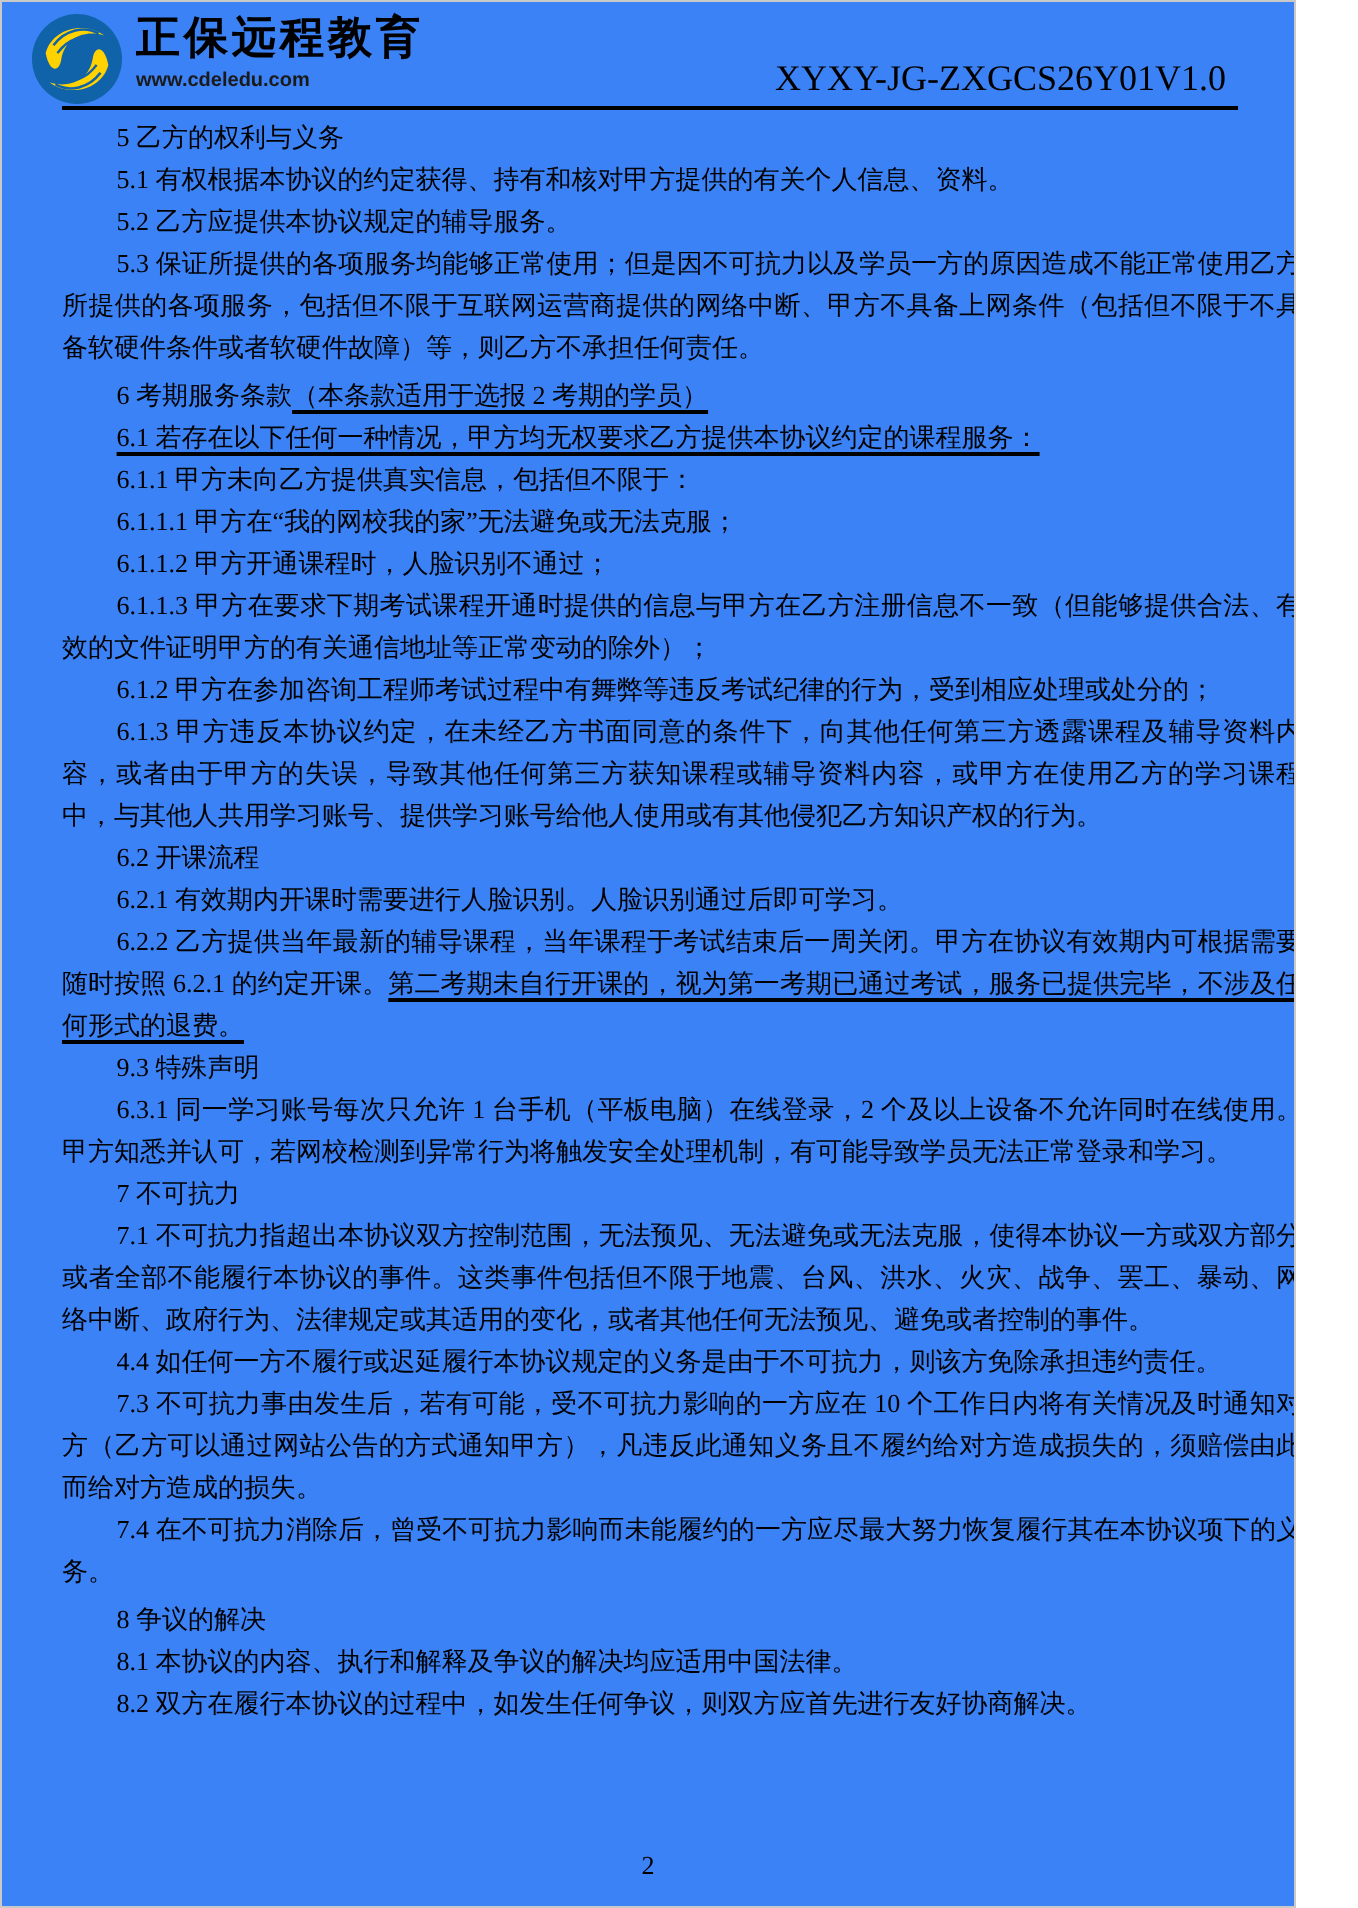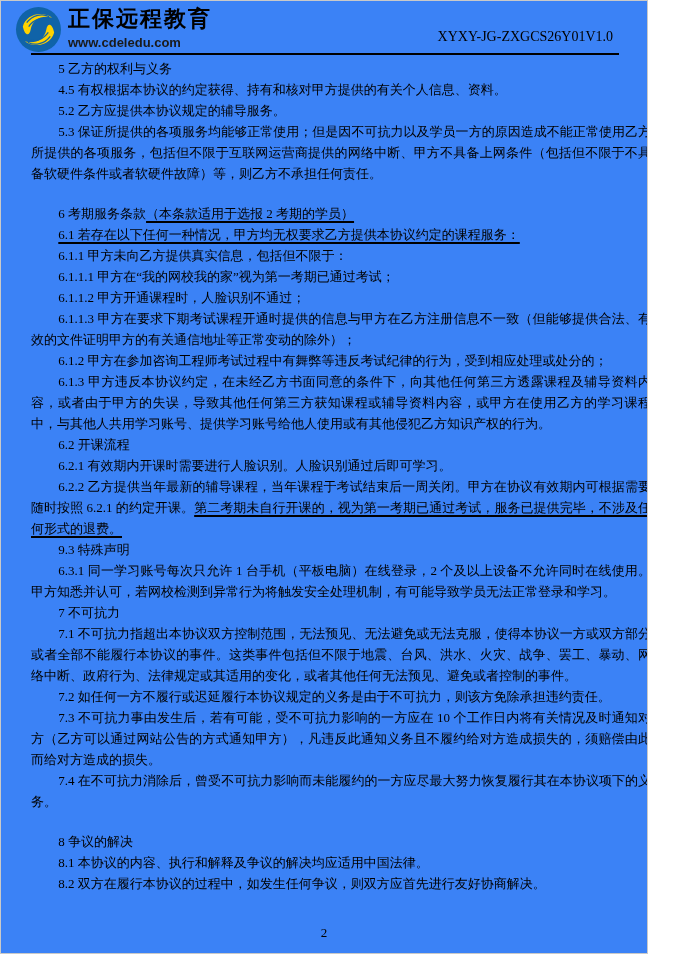--- a/index.html
+++ b/index.html
@@ -10,34 +10,34 @@
     border:1px solid #c9c9c9;
     box-sizing:border-box;
     overflow:hidden;
     font-family:"Liberation Serif", serif;
     color:#000;
   }
   
   .logo { position:absolute; left:14px; top:5px; width:47px; height:47px; }
   .brand { position:absolute; left:67px; top:6px; font-family:"Liberation Sans", sans-serif; }
   .brand-name { font-size:22px; font-weight:bold; letter-spacing:2px; color:#000; line-height:1.1; }
-  .brand-url  { font-size:13px; font-weight:bold; color:#1a1a1a; margin-top:4px; }
+  .brand-url  { font-size:10px; font-weight:bold; color:#1a1a1a; margin-top:4px; }
   .doc-code {
     position:absolute; right:34px; top:28px;
-    font-size:14px; font-family:"Liberation Serif", serif; color:#000;
+    font-size:18px; font-family:"Liberation Serif", serif; color:#000;
   }
   .rule { position:absolute; left:30px; right:28px; top:52px; height:2px; background:#000; }
   
   .doc-body {
     position:absolute; left:30px; top:57px; width:620px;
     font-size:13px; line-height:21px;
     text-align:justify; text-justify:inter-ideograph;
   }
   .para { margin:0; text-indent:2.1em; }
-  .para.gap { margin-top:19px; }
+  .para.gap { margin-top:3px; }
   .b { font-weight:normal; }
   .u { text-decoration:underline; text-decoration-thickness:1.6px; text-underline-offset:3px; }
   
   .page-num {
     position:absolute; left:0; right:0; bottom:12px;
     text-align:center; font-size:13px;
     font-family:"Liberation Serif", serif;
   }
 </style>
 </head>
@@ -63,39 +63,39 @@
     <div class="brand-name">正保远程教育</div>
     <div class="brand-url">www.cdeledu.com</div>
   </div>
 
   <div class="doc-code">XYXY-JG-ZXGCS26Y01V1.0</div>
 
   <div class="rule"></div>
 
   <div class="doc-body">
       <p class="para"><span class="b">5 乙方的权利与义务</span></p>
-      <p class="para"><span>4.5 有权根据本协议的约定获得、持有和核对甲方提供的有关个人信息、资料。</span></p>
+      <p class="para"><span>5.1 有权根据本协议的约定获得、持有和核对甲方提供的有关个人信息、资料。</span></p>
       <p class="para"><span>5.2 乙方应提供本协议规定的辅导服务。</span></p>
       <p class="para"><span class="b">5.3 保证所提供的各项服务均能够正常使用；但是因不可抗力以及学员一方的原因造成不能正常使用乙方所提供的各项服务，包括但不限于互联网运营商提供的网络中断、甲方不具备上网条件（包括但不限于不具备软硬件条件或者软硬件故障）等，则乙方不承担任何责任。</span></p>
       <p class="para gap"><span class="b">6 考期服务条款</span><span class="b u">（本条款适用于选报 2 考期的学员）</span></p>
       <p class="para"><span class="b u">6.1 若存在以下任何一种情况，甲方均无权要求乙方提供本协议约定的课程服务：</span></p>
       <p class="para"><span class="b">6.1.1 甲方未向乙方提供真实信息，包括但不限于：</span></p>
-      <p class="para"><span class="b">6.1.1.1 甲方在“我的网校我的家”视为第一考期已通过考试；</span></p>
+      <p class="para"><span class="b">6.1.1.1 甲方在“我的网校我的家”无法避免或无法克服；</span></p>
       <p class="para"><span class="b">6.1.1.2 甲方开通课程时，人脸识别不通过；</span></p>
       <p class="para"><span class="b">6.1.1.3 甲方在要求下期考试课程开通时提供的信息与甲方在乙方注册信息不一致（但能够提供合法、有效的文件证明甲方的有关通信地址等正常变动的除外）；</span></p>
       <p class="para"><span class="b">6.1.2 甲方在参加咨询工程师考试过程中有舞弊等违反考试纪律的行为，受到相应处理或处分的；</span></p>
       <p class="para"><span class="b">6.1.3 甲方违反本协议约定，在未经乙方书面同意的条件下，向其他任何第三方透露课程及辅导资料内容，或者由于甲方的失误，导致其他任何第三方获知课程或辅导资料内容，或甲方在使用乙方的学习课程中，与其他人共用学习账号、提供学习账号给他人使用或有其他侵犯乙方知识产权的行为。</span></p>
       <p class="para"><span>6.2 开课流程</span></p>
       <p class="para"><span>6.2.1 有效期内开课时需要进行人脸识别。人脸识别通过后即可学习。</span></p>
       <p class="para"><span>6.2.2 乙方提供当年最新的辅导课程，当年课程于考试结束后一周关闭。甲方在协议有效期内可根据需要随时按照 6.2.1 的约定开课。</span><span class="b u">第二考期未自行开课的，视为第一考期已通过考试，服务已提供完毕，不涉及任何形式的退费。</span></p>
       <p class="para"><span class="b">9.3 特殊声明</span></p>
       <p class="para"><span class="b">6.3.1 同一学习账号每次只允许 1 台手机（平板电脑）在线登录，2 个及以上设备不允许同时在线使用。甲方知悉并认可，若网校检测到异常行为将触发安全处理机制，有可能导致学员无法正常登录和学习。</span></p>
       <p class="para"><span class="b">7 不可抗力</span></p>
       <p class="para"><span>7.1 不可抗力指超出本协议双方控制范围，无法预见、无法避免或无法克服，使得本协议一方或双方部分或者全部不能履行本协议的事件。这类事件包括但不限于地震、台风、洪水、火灾、战争、罢工、暴动、网络中断、政府行为、法律规定或其适用的变化，或者其他任何无法预见、避免或者控制的事件。</span></p>
-      <p class="para"><span>7.2 如任何一方不履行或迟延履行本协议规定的义务是由于不可抗力，则该方免除承担违约责任。</span></p>
+      <p class="para"><span>4.4 如任何一方不履行或迟延履行本协议规定的义务是由于不可抗力，则该方免除承担违约责任。</span></p>
       <p class="para"><span>7.3 不可抗力事由发生后，若有可能，受不可抗力影响的一方应在 10 个工作日内将有关情况及时通知对方（乙方可以通过网站公告的方式通知甲方），凡违反此通知义务且不履约给对方造成损失的，须赔偿由此而给对方造成的损失。</span></p>
       <p class="para"><span>7.4 在不可抗力消除后，曾受不可抗力影响而未能履约的一方应尽最大努力恢复履行其在本协议项下的义务。</span></p>
       <p class="para gap"><span class="b">8 争议的解决</span></p>
       <p class="para"><span>8.1 本协议的内容、执行和解释及争议的解决均应适用中国法律。</span></p>
       <p class="para"><span>8.2 双方在履行本协议的过程中，如发生任何争议，则双方应首先进行友好协商解决。</span></p>
     </div>
 
   <div class="page-num">2</div>
 
 </div>

